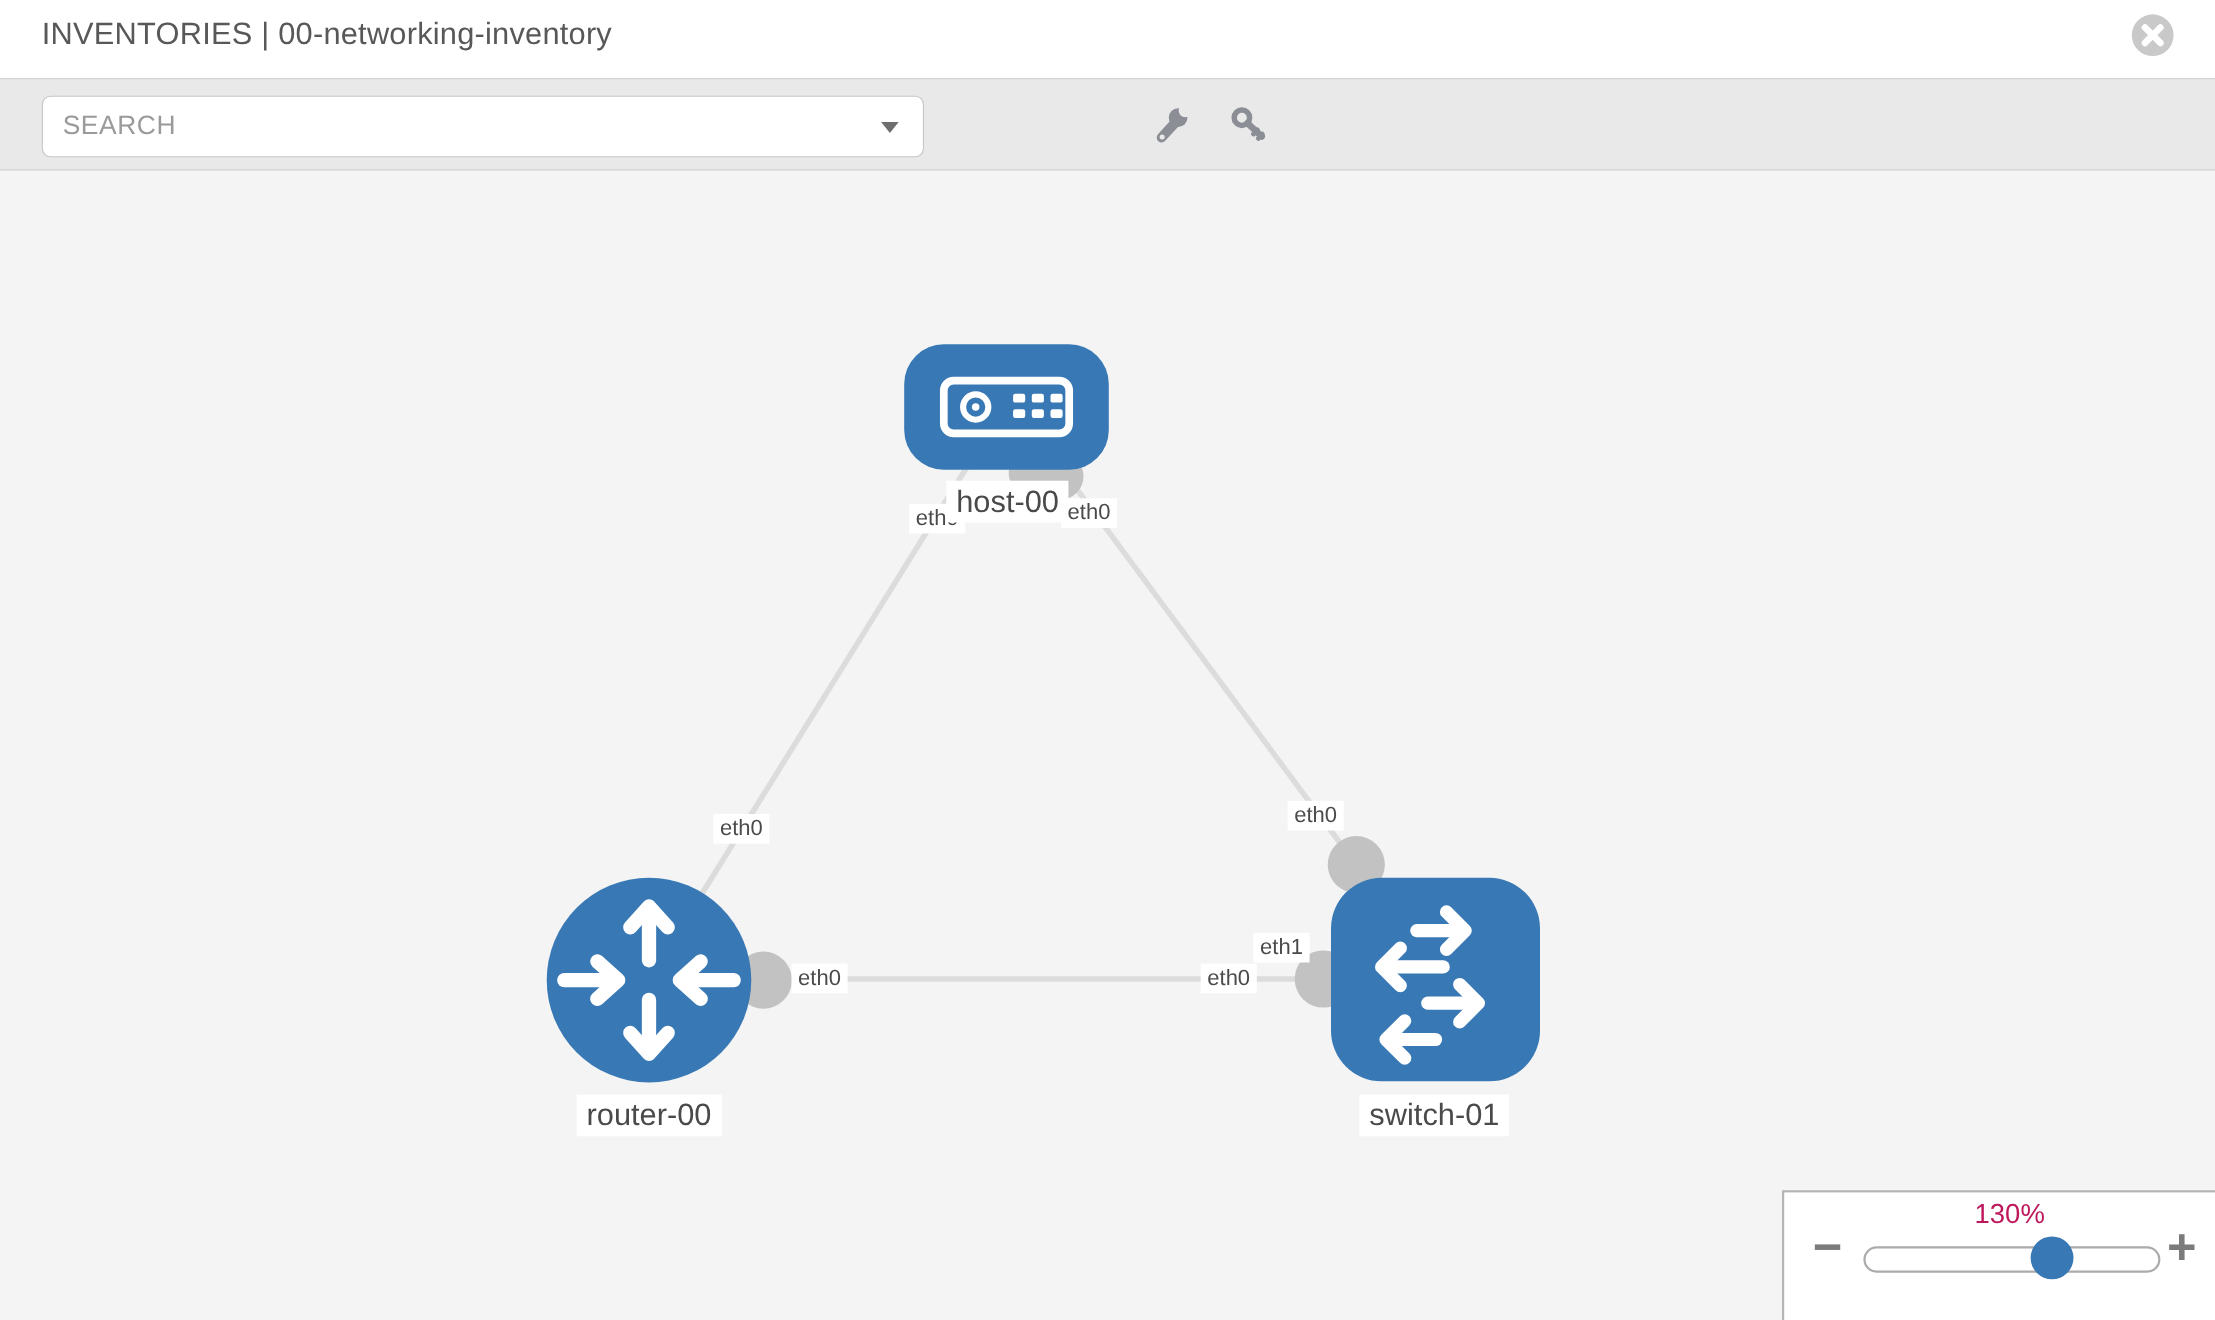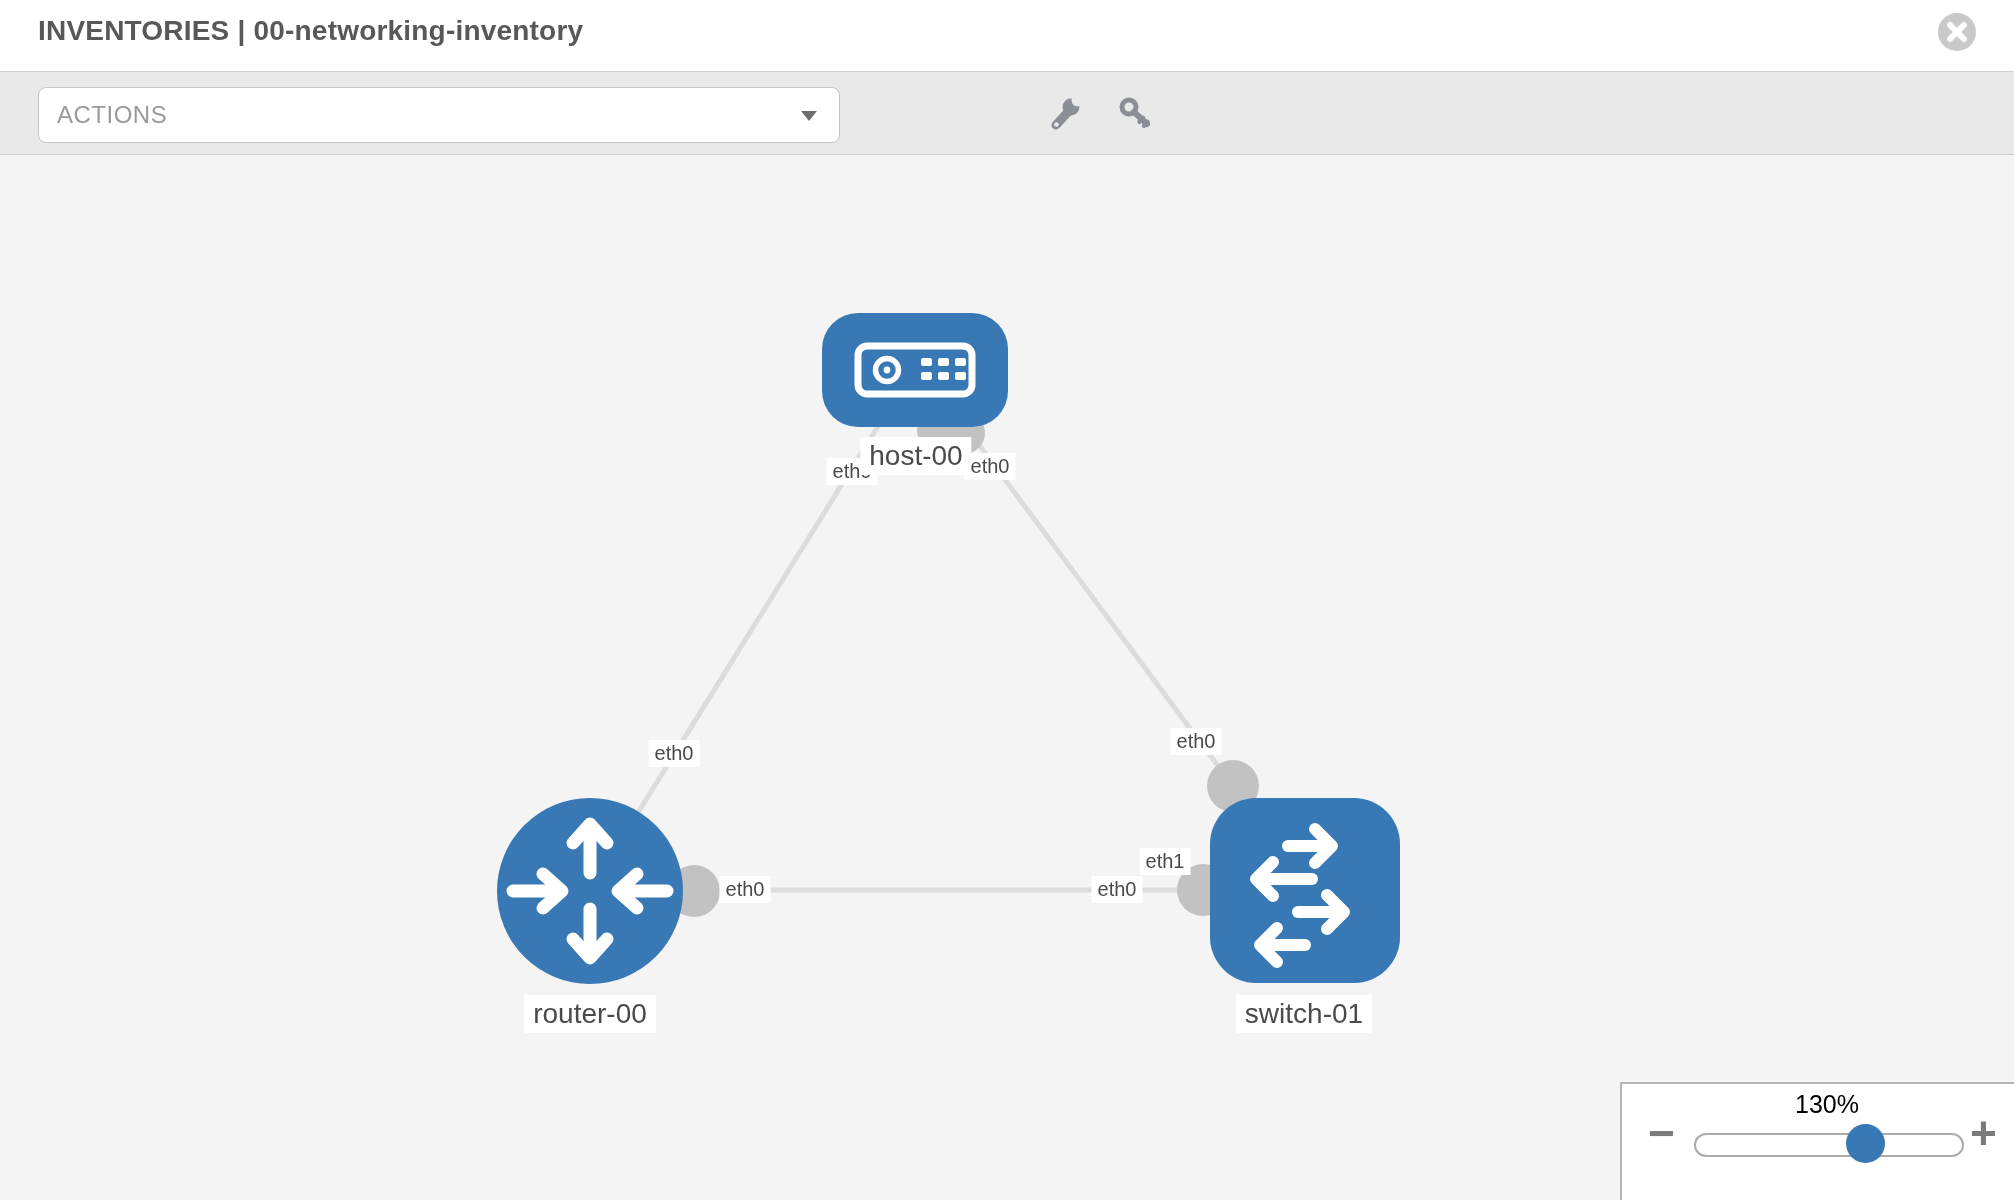--- a/index.html
+++ b/index.html
@@ -1,21 +1,21 @@
 <!DOCTYPE html>
 <html><head>
 <meta charset="utf-8">
 <style>
   html,body{margin:0;padding:0;}
   body{width:2014px;height:1200px;overflow:hidden;background:#fff;font-family:"Liberation Sans",sans-serif;}
   .app{position:relative;width:2014px;height:1200px;}
 
   
   .header{position:absolute;left:0;top:0;width:2014px;height:71px;background:#ffffff;z-index:30;}
-  .title{position:absolute;left:38px;top:15px;font-size:28px;font-weight:bold;color:#585858;letter-spacing:.2px;}
+  .title{position:absolute;left:38px;top:15px;font-size:28px;font-weight:normal;color:#585858;letter-spacing:.2px;}
   .closebtn{position:absolute;right:38px;top:13px;width:38px;height:38px;border-radius:50%;background:#c9c9c9;display:flex;align-items:center;justify-content:center;cursor:pointer;}
 
   
   .toolbar{position:absolute;left:0;top:71px;width:2014px;height:82px;background:#e9e9e9;border-top:1px solid #d2d2d2;border-bottom:1px solid #cfcfcf;z-index:30;}
   .select{position:absolute;top:15px;height:54px;background:#fff;border:1px solid #c6c6c6;border-radius:8px;display:flex;align-items:center;cursor:pointer;}
   .select .lbl{padding-left:18px;font-size:24px;color:#9a9a9a;letter-spacing:.5px;}
   .caret{position:absolute;right:22px;top:50%;margin-top:-4px;width:0;height:0;border-left:8px solid transparent;border-right:8px solid transparent;border-top:10px solid #6e6e6e;}
   .sel-actions{left:38px;width:800px;}
   .sel-search{left:1183px;width:794px;}
   .tool-ico{position:absolute;top:24px;width:36px;height:36px;cursor:pointer;}
@@ -27,21 +27,21 @@
   svg.graph{position:absolute;left:0;top:0;z-index:2;}
   .link{stroke:#dcdcdc;stroke-width:5;}
 
   
   .chip{position:absolute;background:#ffffff;color:#4a4a4a;transform:translateX(-50%);white-space:nowrap;z-index:5;}
   .node-label{font-size:28px;padding:3px 9px;text-align:center;}
   .iface{font-size:20px;padding:2px 6px;}
 
   
   .zoompanel{position:absolute;left:1620px;top:1082px;width:480px;height:170px;background:#ffffff;border:2px solid #b5b5b5;z-index:20;}
-  .zoomval{position:absolute;left:205px;top:6px;transform:translateX(-50%);font-size:25px;color:#000000;}
+  .zoomval{position:absolute;left:205px;top:6px;transform:translateX(-50%);font-size:25px;color:#be185d;}
   .zoom-minus,.zoom-plus{position:absolute;top:26px;font-size:46px;font-weight:bold;color:#7b7b7b;cursor:pointer;line-height:46px;}
   .zoom-minus{left:26px;}
   .zoom-plus{left:348px;}
   .ztrack{position:absolute;left:72px;top:49px;width:266px;height:20px;background:#fff;border:2px solid #ababab;border-radius:13px;cursor:pointer;}
   .zknob{position:absolute;left:224px;top:40px;width:39px;height:39px;border-radius:50%;background:#3879b5;cursor:pointer;}
 </style>
 </head>
 <body>
 
 <div class="app">
@@ -123,21 +123,21 @@
     <div class="title">INVENTORIES | 00-networking-inventory</div>
     <div class="closebtn">
       <svg width="22" height="22" viewBox="0 0 22 22">
         <path d="M4 4 L18 18 M18 4 L4 18" stroke="#ffffff" stroke-width="6" stroke-linecap="round" fill="none"></path>
       </svg>
     </div>
   </div>
 
   <div class="toolbar">
     <div class="select sel-actions">
-      <span class="lbl">ACTIONS</span>
+      <span class="lbl">SEARCH</span>
       <span class="caret"></span>
     </div>
 
     <svg class="tool-ico ico-wrench" viewBox="0 0 36 36">
       <line x1="8" y1="29" x2="20" y2="16" stroke="#8b8e94" stroke-width="9" stroke-linecap="round"></line>
       <circle cx="23" cy="11" r="8.5" fill="#8b8e94"></circle>
       <circle cx="29.5" cy="4.5" r="6" fill="#e9e9e9"></circle>
       <circle cx="8.5" cy="28.5" r="2.3" fill="#e9e9e9"></circle>
     </svg>
 

